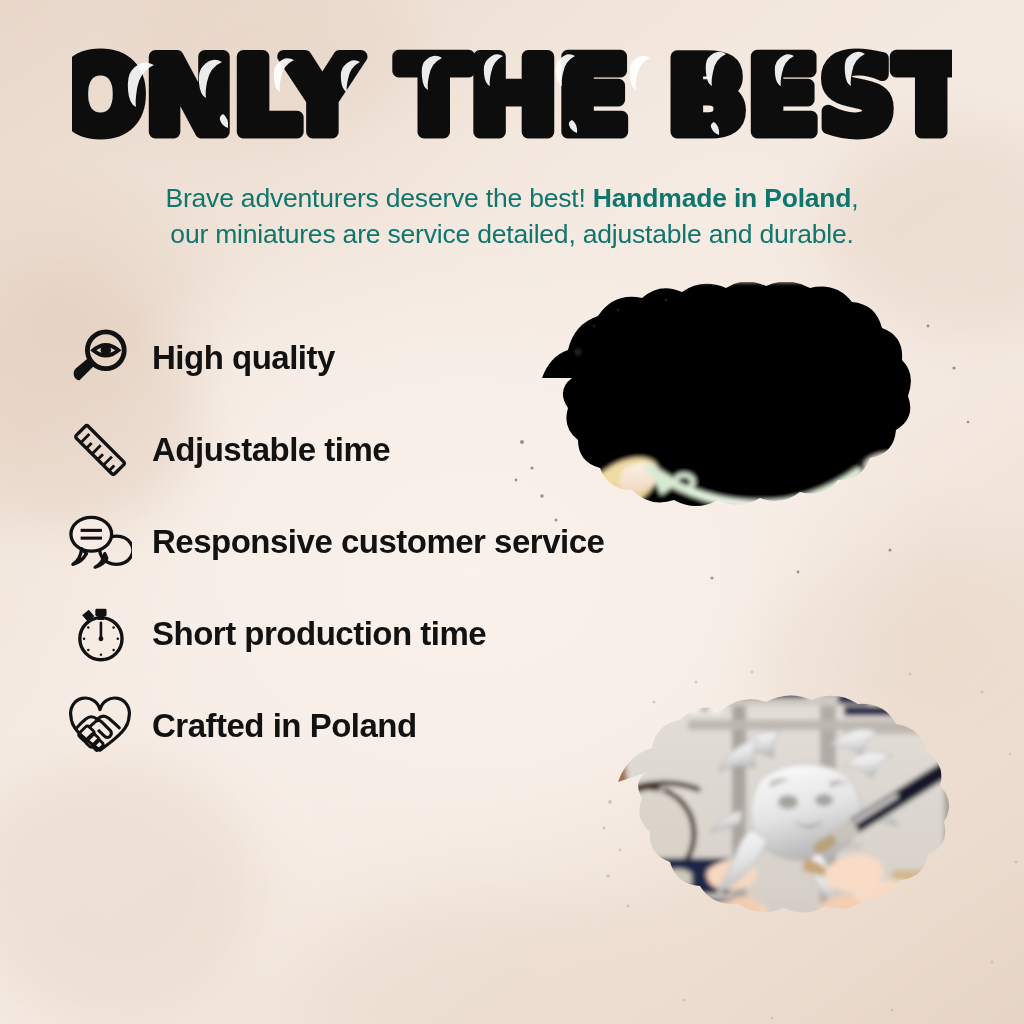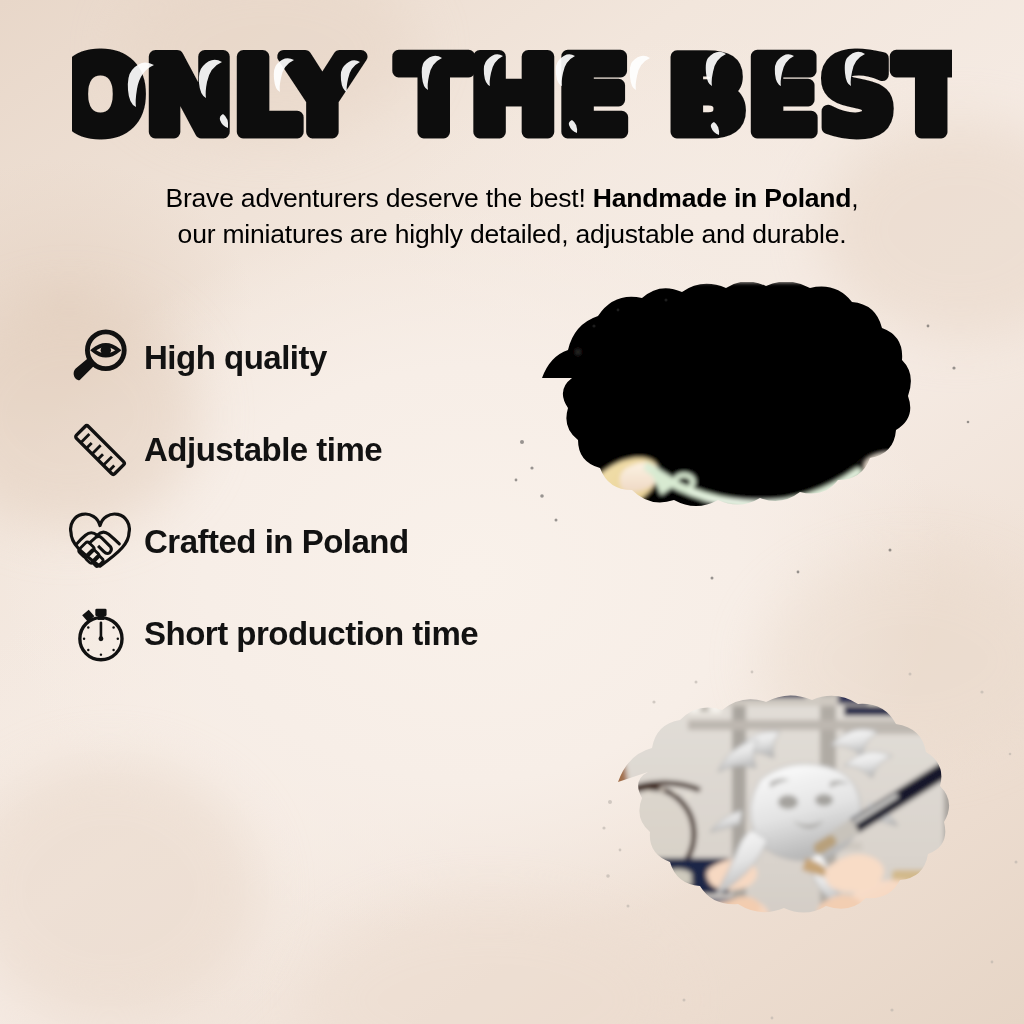--- a/index.html
+++ b/index.html
@@ -55,21 +55,21 @@
     height: 130px;
   }
   .headline svg { display: block; margin: 0 auto; }
 
   .subtitle {
     position: absolute;
     left: 62px;
     right: 62px;
     top: 180px;
     text-align: center;
-    color: #000000;
+    color: #0f766e;
     font-size: 26.5px;
     line-height: 36px;
     letter-spacing: -0.2px;
     font-weight: 400;
   }
   .subtitle .bold { font-weight: 700; }
 
   
   .features {
     position: absolute;
@@ -85,21 +85,21 @@
   .feature-icon {
     width: 72px;
     min-width: 72px;
     height: 70px;
     display: flex;
     align-items: center;
     justify-content: center;
   }
   .feature-icon svg { display: block; }
   .feature-label {
-    margin-left: 8px;
+    margin-left: 16px;
     color: #121212;
     font-size: 33px;
     font-weight: 700;
     letter-spacing: -0.5px;
     white-space: nowrap;
   }
 
   
   .photo {
     position: absolute;
@@ -156,21 +156,21 @@
         <path d="M151,78 q6,4 5,14 q-6,-2 -8,-8 q-1,-4 3,-6z"></path>
         <path d="M500,84 q6,4 5,13 q-6,-2 -8,-8 q-1,-3 3,-5z"></path>
         <path d="M642,86 q6,4 5,13 q-6,-2 -8,-8 q-1,-3 3,-5z"></path>
       </g>
     </svg>
   </div>
 
   <div class="subtitle">
     <span>Brave adventurers deserve the best!</span>
     <span class="bold">Handmade in Poland</span><span>,</span><br>
-    <span>our miniatures are highly detailed, adjustable and durable.</span>
+    <span>our miniatures are service detailed, adjustable and durable.</span>
   </div>
 
   <div class="features">
 
     <div class="feature-row">
       <span class="feature-icon">
         <svg width="62" height="62" viewBox="0 0 64 64">
           <circle cx="38" cy="24" r="19" fill="none" stroke="#111" stroke-width="5"></circle>
           <path d="M24.5 38.5 L10 53 a5.5 5.5 0 0 1 -1.5 -9 L23 32" fill="#111" stroke="#111" stroke-width="4" stroke-linejoin="round"></path>
           <path d="M25 24 q13 -11 26 0 q-13 11 -26 0z" fill="none" stroke="#111" stroke-width="4"></path>
@@ -191,34 +191,32 @@
             <line x1="23" y1="29" x2="36" y2="29" stroke="#111" stroke-width="3"></line>
             <line x1="23" y1="37.5" x2="31" y2="37.5" stroke="#111" stroke-width="3"></line>
             <line x1="23" y1="46" x2="36" y2="46" stroke="#111" stroke-width="3"></line>
             <line x1="23" y1="54.5" x2="31" y2="54.5" stroke="#111" stroke-width="3"></line>
           </g>
         </svg>
       </span>
       <span class="feature-label">Adjustable time</span>
     </div>
 
-
     <div class="feature-row">
       <span class="feature-icon">
-        <svg width="64" height="60" viewBox="0 0 66 62">
-          <path d="M33 56 C 12 41, 3 32, 3 21 A 15 15 0 0 1 33 14 A 15 15 0 0 1 63 21 C 63 32, 54 41, 33 56 Z" fill="none" stroke="#111" stroke-width="3.3" stroke-linejoin="round"></path>
-          <path d="M30 24 q6 -6 12 -1 q6 5 11 10" fill="none" stroke="#111" stroke-width="3.1" stroke-linecap="round"></path>
-          <path d="M30 24 q-6 -5 -12 0 q-5 4 -9 9" fill="none" stroke="#111" stroke-width="3.1" stroke-linecap="round"></path>
-          <path d="M21 33 l8 -7 q3 -2 6 1 l9 9 q2 3 -1 6 q-3 2 -6 -1 l-6 -6" fill="none" stroke="#111" stroke-width="3.1" stroke-linejoin="round"></path>
-          <path d="M12 38 l6 -6 q2 -2 4 0 l4 4 q2 2 0 4 l-6 6 q-2 2 -4 0 l-4 -4 q-2 -2 0 -4z" fill="none" stroke="#111" stroke-width="2.9"></path>
-          <path d="M19 45 l5 -5 q2 -2 4 0 l3 3 q2 2 0 4 l-5 5 q-2 2 -4 0 l-3 -3 q-2 -2 0 -4z" fill="none" stroke="#111" stroke-width="2.9"></path>
-          <path d="M26 50 l4 -4 q2 -2 3 0 l3 3 q1 2 -1 3 l-4 4 q-2 1 -3 -1 l-2 -2 q-2 -2 0 -3z" fill="none" stroke="#111" stroke-width="2.9"></path>
+        <svg width="64" height="62" viewBox="0 0 66 64">
+          <path d="M42 14 a17 14.5 0 1 1 -0.2 0 Z" fill="none" stroke="#111" stroke-width="3.4" transform="translate(8,12)"></path>
+          <path d="M38 44 q-2 10 -10 14 q8 -2 12 -9z" fill="none" stroke="#111" stroke-width="3.4" stroke-linejoin="round"></path>
+          <ellipse cx="24" cy="24" rx="21" ry="17.5" fill="#f6ece5" stroke="#111" stroke-width="3.4"></ellipse>
+          <path d="M14 39 q-1 11 -9 16 q9 -2 14 -11z" fill="#f6ece5" stroke="#111" stroke-width="3.4" stroke-linejoin="round"></path>
+          <line x1="13" y1="20" x2="35" y2="20" stroke="#111" stroke-width="3.2"></line>
+          <line x1="13" y1="28" x2="35" y2="28" stroke="#111" stroke-width="3.2"></line>
         </svg>
       </span>
-      <span class="feature-label">Crafted in Poland</span>
+      <span class="feature-label">Responsive customer service</span>
     </div>
 
     <div class="feature-row">
       <span class="feature-icon">
         <svg width="60" height="62" viewBox="0 0 64 66">
           <circle cx="33" cy="38" r="22.5" fill="none" stroke="#111" stroke-width="3.6"></circle>
           <rect x="27" y="6" width="12" height="8" rx="1.5" fill="#111"></rect>
           <rect x="29.5" y="12" width="7" height="6" fill="#111"></rect>
           <path d="M13 13 l7 -6 l6 7 l-7 6 z" fill="#111"></path>
           <line x1="33" y1="38" x2="33" y2="21" stroke="#111" stroke-width="2.8" stroke-linecap="round"></line>
@@ -230,20 +228,35 @@
             <circle cx="46.5" cy="50" r="1.3"></circle>
             <circle cx="33" cy="55" r="1.3"></circle>
             <circle cx="19.5" cy="50" r="1.3"></circle>
             <circle cx="15" cy="38" r="1.3"></circle>
             <circle cx="19.5" cy="26" r="1.3"></circle>
           </g>
         </svg>
       </span>
       <span class="feature-label">Short production time</span>
     </div>
+
+    <div class="feature-row">
+      <span class="feature-icon">
+        <svg width="64" height="60" viewBox="0 0 66 62">
+          <path d="M33 56 C 12 41, 3 32, 3 21 A 15 15 0 0 1 33 14 A 15 15 0 0 1 63 21 C 63 32, 54 41, 33 56 Z" fill="none" stroke="#111" stroke-width="3.3" stroke-linejoin="round"></path>
+          <path d="M30 24 q6 -6 12 -1 q6 5 11 10" fill="none" stroke="#111" stroke-width="3.1" stroke-linecap="round"></path>
+          <path d="M30 24 q-6 -5 -12 0 q-5 4 -9 9" fill="none" stroke="#111" stroke-width="3.1" stroke-linecap="round"></path>
+          <path d="M21 33 l8 -7 q3 -2 6 1 l9 9 q2 3 -1 6 q-3 2 -6 -1 l-6 -6" fill="none" stroke="#111" stroke-width="3.1" stroke-linejoin="round"></path>
+          <path d="M12 38 l6 -6 q2 -2 4 0 l4 4 q2 2 0 4 l-6 6 q-2 2 -4 0 l-4 -4 q-2 -2 0 -4z" fill="none" stroke="#111" stroke-width="2.9"></path>
+          <path d="M19 45 l5 -5 q2 -2 4 0 l3 3 q2 2 0 4 l-5 5 q-2 2 -4 0 l-3 -3 q-2 -2 0 -4z" fill="none" stroke="#111" stroke-width="2.9"></path>
+          <path d="M26 50 l4 -4 q2 -2 3 0 l3 3 q1 2 -1 3 l-4 4 q-2 1 -3 -1 l-2 -2 q-2 -2 0 -3z" fill="none" stroke="#111" stroke-width="2.9"></path>
+        </svg>
+      </span>
+      <span class="feature-label">Crafted in Poland</span>
+    </div>
   </div>
 
   <div class="photo photo-top">
     <svg viewBox="0 0 496 306" preserveAspectRatio="none" aria-hidden="true">
       <defs>
         <clipPath id="tornTop">
           <path d="M44,96 q8,-22 26,-28 q6,-26 30,-34 q16,-24 44,-18 q18,-16 40,-6
                    q20,-14 44,-4 q18,-12 40,-2 q22,-10 44,2 q26,-6 42,14 q24,2 30,26
                    q22,8 20,32 q14,14 6,36 q8,22 -12,34 q-2,24 -26,28 q-8,22 -32,22
                    q-14,18 -38,12 q-18,14 -40,6 q-20,12 -42,2 q-22,12 -44,0

